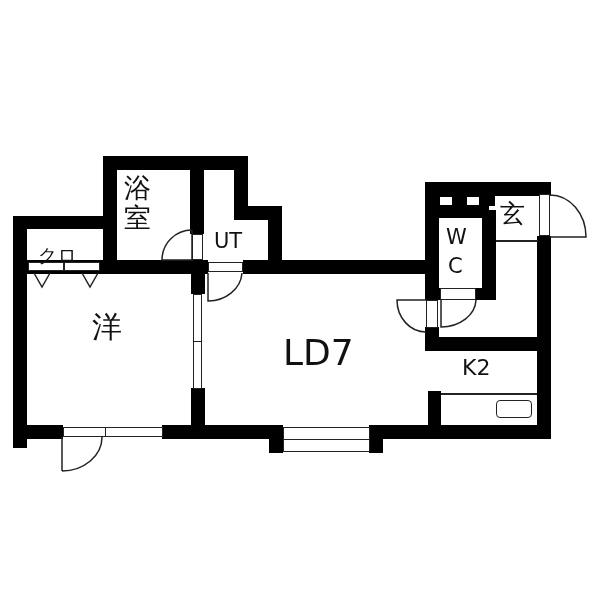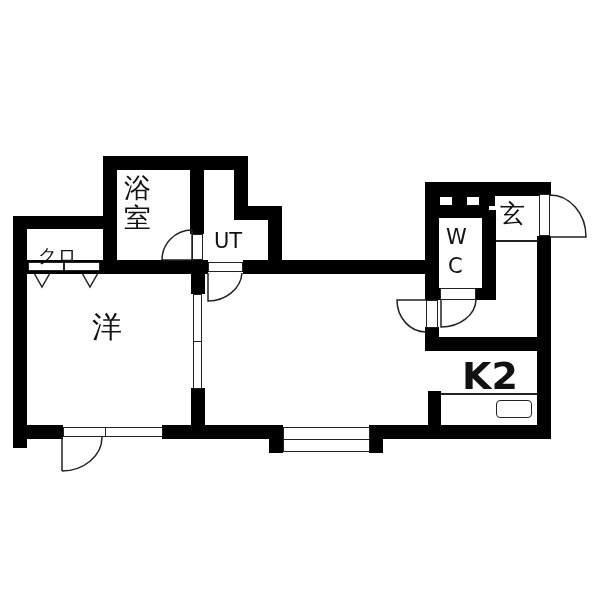--- a/index.html
+++ b/index.html
@@ -115,21 +115,22 @@
 
   <div class="lbl" style="left:38px;top:233px;font-size:19px;margin-top:13px;">クロ</div>
 
   <div class="lbl" style="left:124px;top:174px;font-size:27px;">浴</div>
   <div class="lbl" style="left:124px;top:204px;font-size:27px;">室</div>
 
   <div class="lbl" style="left:214px;top:231px;font-size:21px;">UT</div>
 
   <div class="lbl" style="left:92px;top:312px;font-size:30px;">洋</div>
 
+  <div class="lbl" style="left:283px;top:335px;font-size:36px;">LD7</div>
 
   <div class="lbl" style="left:446px;top:227px;font-size:21px;">W</div>
   <div class="lbl" style="left:448px;top:256px;font-size:21px;">C</div>
 
   <div class="lbl" style="left:500px;top:201px;font-size:25px;">玄</div>
 
-  <div class="lbl" style="left:462px;top:357px;font-size:38px;font-weight:bold;">K2</div>
+  <div class="lbl" style="left:462px;top:357px;font-size:22px;">K2</div>
 
 </div>
 
 </body></html>

